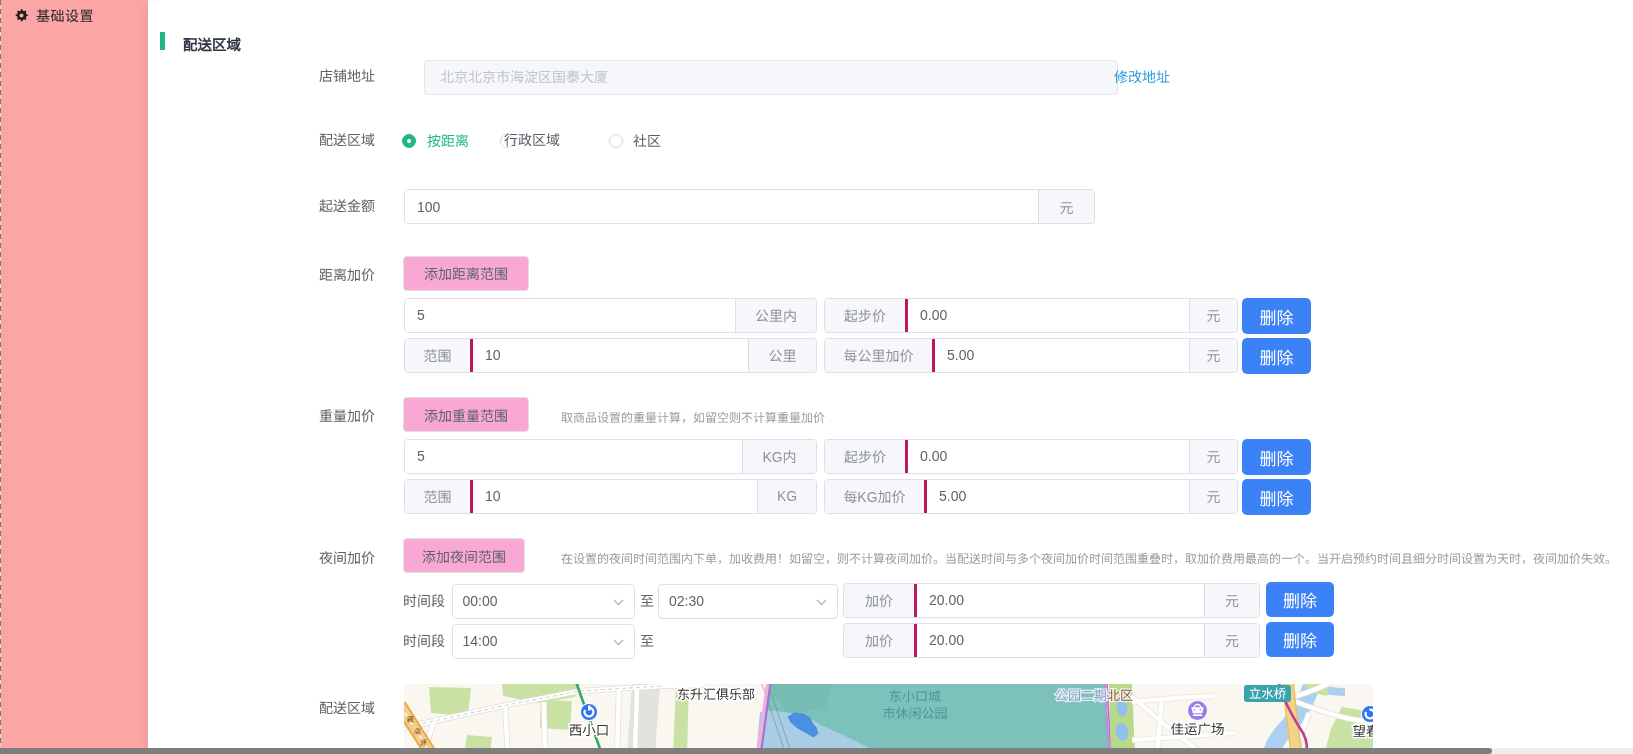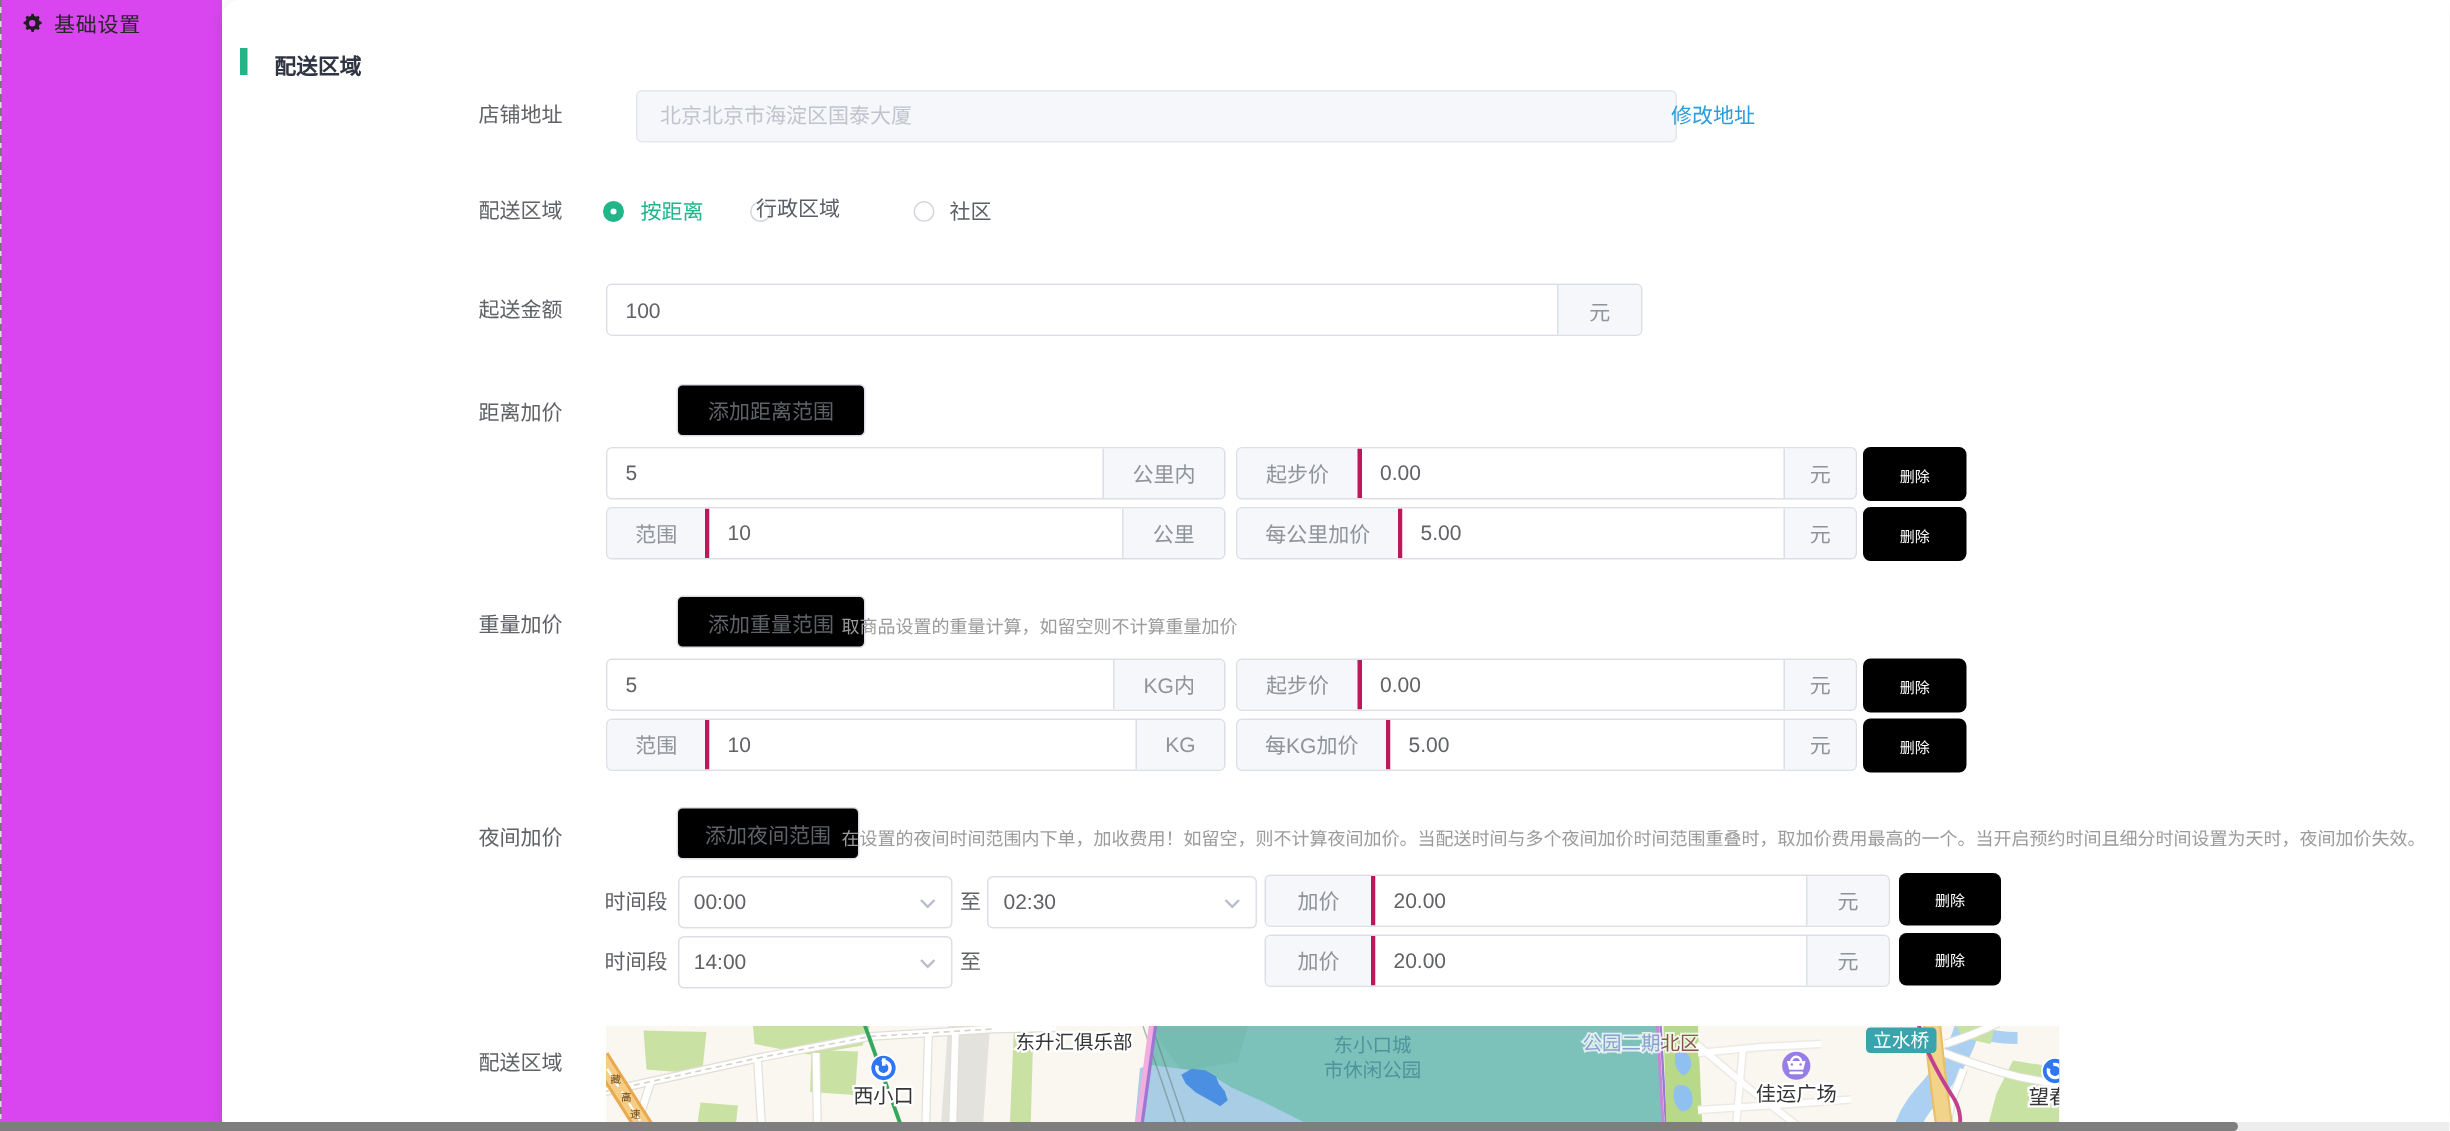--- a/index.html
+++ b/index.html
@@ -2,21 +2,21 @@
 <html lang="zh-CN"><head>
 <meta charset="utf-8">
 <style>
 * { margin:0; padding:0; box-sizing:border-box; }
 html,body { width:1633px; height:754px; overflow:hidden; background:#fff;
   font-family:"Liberation Sans", sans-serif; }
 #page { position:relative; width:1633px; height:754px; background:#fff; }
 .abs { position:absolute; }
 #dash { position:absolute; left:0; top:0; width:1.3px; height:746px;
   background:repeating-linear-gradient(180deg,#757575 0 5px,#dedede 5px 9px); }
-#sidebar { position:absolute; left:0; top:0; width:148px; height:754px; background:#d946ef; }
+#sidebar { position:absolute; left:0; top:0; width:148px; height:754px; background:#fca5a5; }
 #sb-head { position:absolute; left:15px; top:5px; display:flex; align-items:center; }
 #sb-head span { font-size:14px; color:#262626; margin-left:8px; letter-spacing:0.5px; }
 #card { position:absolute; left:148px; top:0; width:1485px; height:748px; background:#fff;
   border-top-left-radius:12px; box-shadow:0 2px 11px rgba(0,0,0,0.10); }
 #tbar { position:absolute; left:160px; top:32px; width:4.5px; height:18px; background:#25b388; }
 #title { position:absolute; left:183px; top:38px; font-size:14.5px; line-height:14px; font-weight:bold; color:#2f3542; }
 .lbl { position:absolute; width:110px; left:265px; text-align:right; font-size:14px; line-height:14px; color:#606266; white-space:nowrap; }
 .inp-dis { position:absolute; height:35px; background:#f5f7fa; border:1px solid #e4e7ed; border-radius:4px;
   color:#c0c4cc; font-size:14px; line-height:33px; padding:0 15px; white-space:nowrap; overflow:hidden;margin-left:20px; }
 .link { position:absolute; color:#2d9cdb; font-size:14px; line-height:14px; }
@@ -25,24 +25,24 @@
 .radio.on::after { content:""; position:absolute; left:4px; top:4px; width:4px; height:4px; border-radius:50%; background:#fff; }
 .radio.off { background:#fff; border:1px solid #d4d7de; }
 .rtxt { position:absolute; font-size:14px; line-height:14px; color:#5a5e66; }
 .grp { position:absolute; display:flex; height:35px; border:1px solid #dcdfe6; border-radius:4px;
   background:#fff; overflow:hidden; }
 .grp > div { display:flex; align-items:center; font-size:14px; }
 .grp .fld { flex:1; padding:0 12px; color:#606266; background:#fff; }
 .grp .pre, .grp .app { background:#f5f7fa; color:#909399; justify-content:center; flex:0 0 auto; }
 .grp .pre { border-right:3px solid #be185d; }
 .grp .app { border-left:1px solid #dcdfe6; }
-.btn-plain { position:absolute; width:126px; height:35px; background:#000000; border:1px solid #dcdfe6;
-  border-radius:4px; color:#5f6368; font-size:14px; display:flex; align-items:center; justify-content:center;margin-left:48px; }
-.btn-red { position:absolute; width:69px; height:36px; background:#000000; border-radius:5px;
-  color:#fff; font-size:10px; display:flex; align-items:center; justify-content:center; }
+.btn-plain { position:absolute; width:126px; height:35px; background:#f9a8d4; border:1px solid #dcdfe6;
+  border-radius:4px; color:#5f6368; font-size:14px; display:flex; align-items:center; justify-content:center; }
+.btn-red { position:absolute; width:69px; height:36px; background:#3b82f6; border-radius:5px;
+  color:#fff; font-size:17px; display:flex; align-items:center; justify-content:center; }
 .hint { position:absolute; color:#9b9b9b; font-size:12px; line-height:12px; white-space:nowrap; }
 .sel { position:absolute; height:34.5px; border:1px solid #dcdfe6; border-radius:4px; background:#fff;
   font-size:14px; color:#606266; line-height:32.5px; padding:0 10px; }
 .sel svg { position:absolute; right:10px; top:14px; }
 .ntxt { position:absolute; font-size:14px; line-height:14px; color:#606266; }
 #htrack { position:absolute; left:1492px; top:748px; width:141px; height:6px; background:#ededed; }
 #hthumb { position:absolute; left:-1492px; top:0; width:1492px; height:6px; background:#7e7e7e; border-radius:0 3px 3px 0; }
 </style>
 </head>
 <body>

